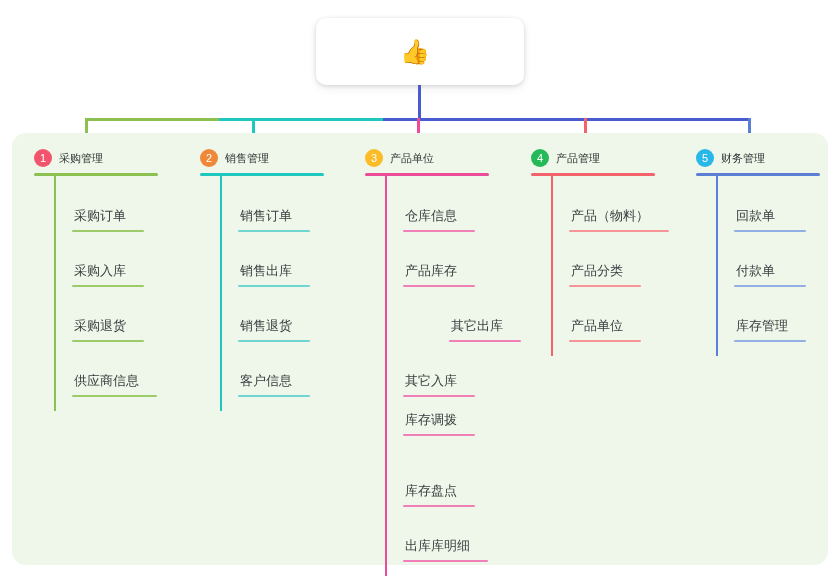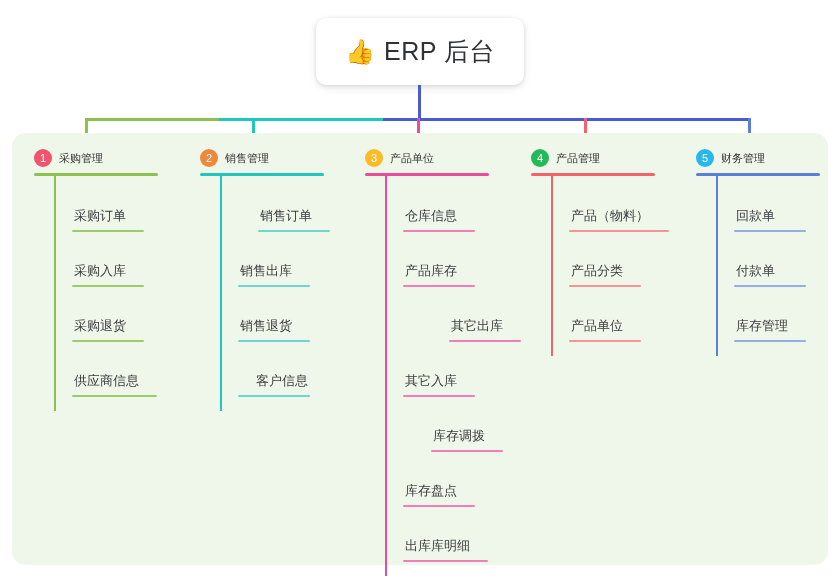--- a/index.html
+++ b/index.html
@@ -69,21 +69,20 @@
   }
   .item-rule{height:2px;border-radius:1px;}
 </style>
 </head>
 <body>
 
 <div id="stage">
 
   <div class="root-card">
     <span class="root-emoji">👍</span>
-    <span class="root-text">ERP 后台</span>
   </div>
 
   <div class="ln" style="left:418px;top:85px;width:3px;height:34px;background:#4a5bd0;"></div>
 
   <div class="ln" style="left:85px;top:118px;width:136px;height:3px;background:#8cc152;"></div>
 
   <div class="ln" style="left:219px;top:118px;width:166px;height:3px;background:#1ec8bf;"></div>
 
   <div class="ln" style="left:383px;top:118px;width:368px;height:3px;background:#4a5bd0;"></div>
 
@@ -122,33 +121,33 @@
     </div>
 
     <div class="col" style="left:188px;width:140px;">
       <div class="col-head" style="top:12px;">
         <span class="badge" style="background:#f0883a;">2</span>
         <span class="col-title">销售管理</span>
       </div>
       <div class="head-rule" style="top:40px;width:124px;background:#1ec8bf;"></div>
       <div class="col-stem" style="top:43px;height:235px;background:#1ec8bf;"></div>
 
-      <div class="item" style="top:74px;margin-left:20px;">
+      <div class="item" style="top:74px;">
         <span class="item-label">销售订单</span>
         <div class="item-rule" style="width:72px;background:#6fd6cf;"></div>
       </div>
       <div class="item" style="top:129px;">
         <span class="item-label">销售出库</span>
         <div class="item-rule" style="width:72px;background:#6fd6cf;"></div>
       </div>
       <div class="item" style="top:184px;">
         <span class="item-label">销售退货</span>
         <div class="item-rule" style="width:72px;background:#6fd6cf;"></div>
       </div>
-      <div class="item" style="top:239px;text-align:right;">
+      <div class="item" style="top:239px;">
         <span class="item-label">客户信息</span>
         <div class="item-rule" style="width:72px;background:#6fd6cf;"></div>
       </div>
     </div>
 
     <div class="col" style="left:353px;width:140px;">
       <div class="col-head" style="top:12px;">
         <span class="badge" style="background:#fbbc27;">3</span>
         <span class="col-title">产品单位</span>
       </div>
@@ -164,21 +163,21 @@
         <div class="item-rule" style="width:72px;background:#f07fb8;"></div>
       </div>
       <div class="item" style="top:184px;margin-left:46px;">
         <span class="item-label">其它出库</span>
         <div class="item-rule" style="width:72px;background:#f07fb8;"></div>
       </div>
       <div class="item" style="top:239px;">
         <span class="item-label">其它入库</span>
         <div class="item-rule" style="width:72px;background:#f07fb8;"></div>
       </div>
-      <div class="item" style="top:294px;margin-left:28px;">
+      <div class="item" style="top:278px;">
         <span class="item-label">库存调拨</span>
         <div class="item-rule" style="width:72px;background:#f07fb8;"></div>
       </div>
       <div class="item" style="top:349px;">
         <span class="item-label">库存盘点</span>
         <div class="item-rule" style="width:72px;background:#f07fb8;"></div>
       </div>
       <div class="item" style="top:404px;">
         <span class="item-label">出库库明细</span>
         <div class="item-rule" style="width:85px;background:#f07fb8;"></div>

